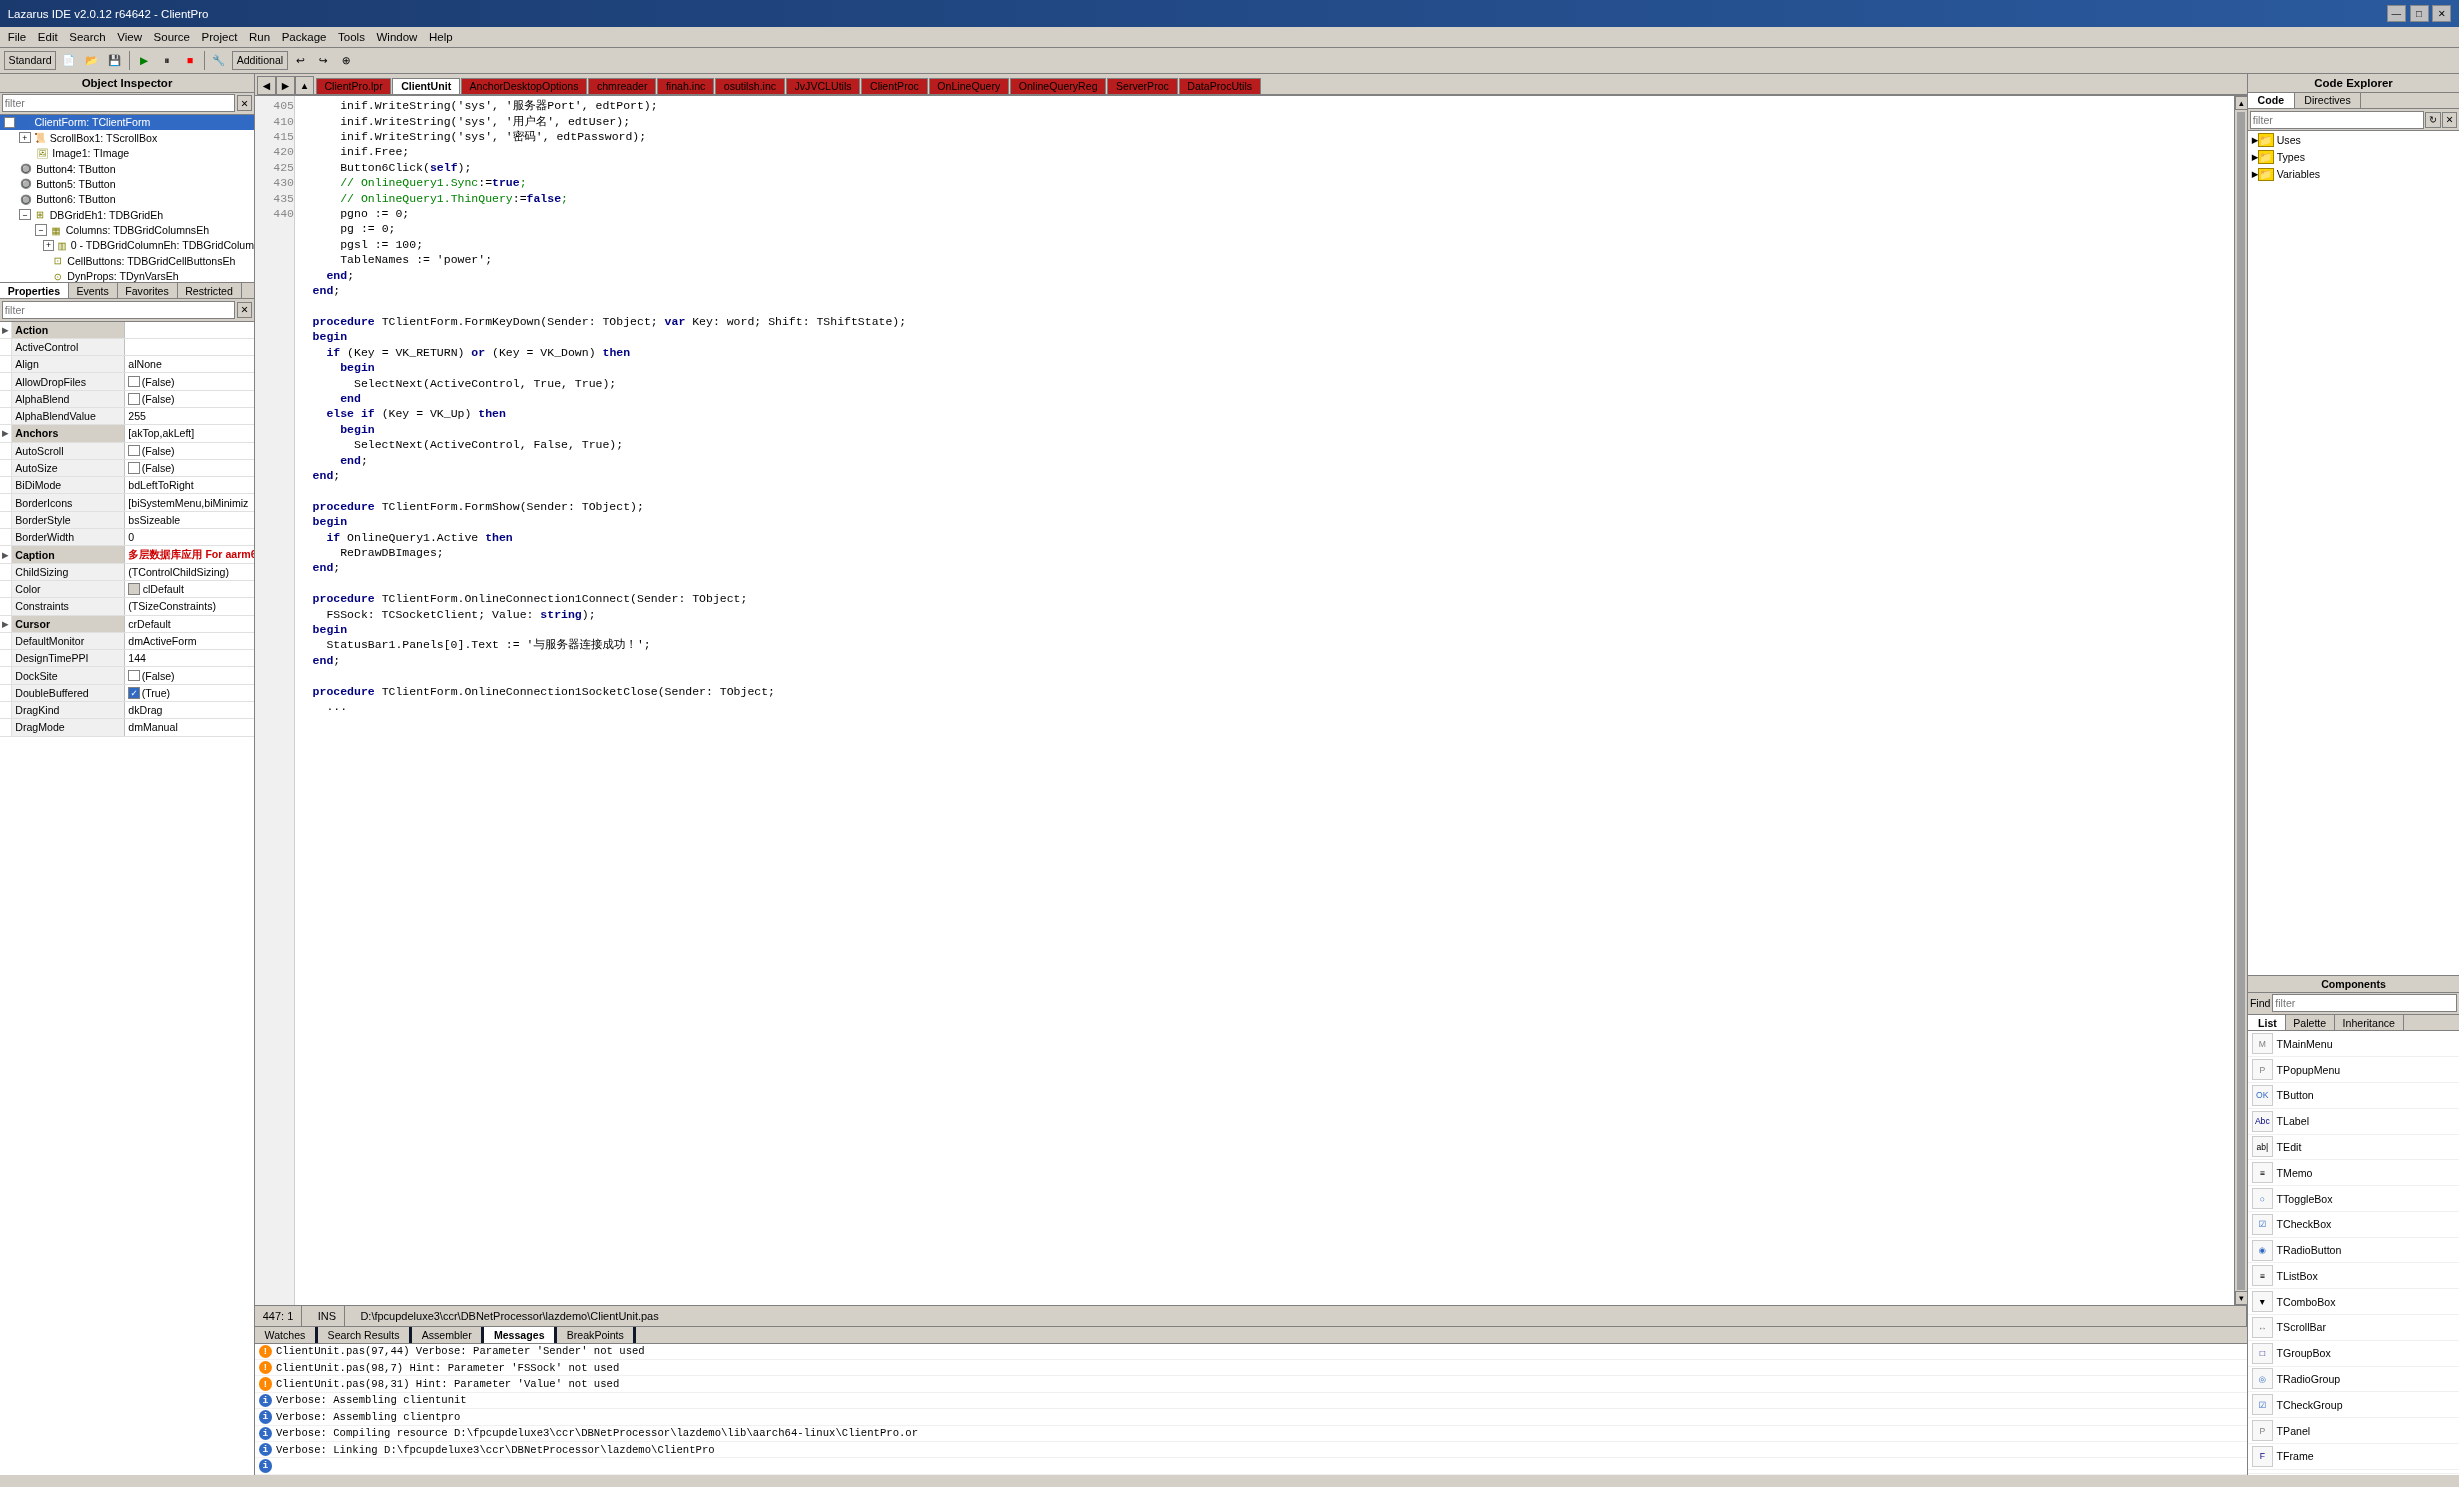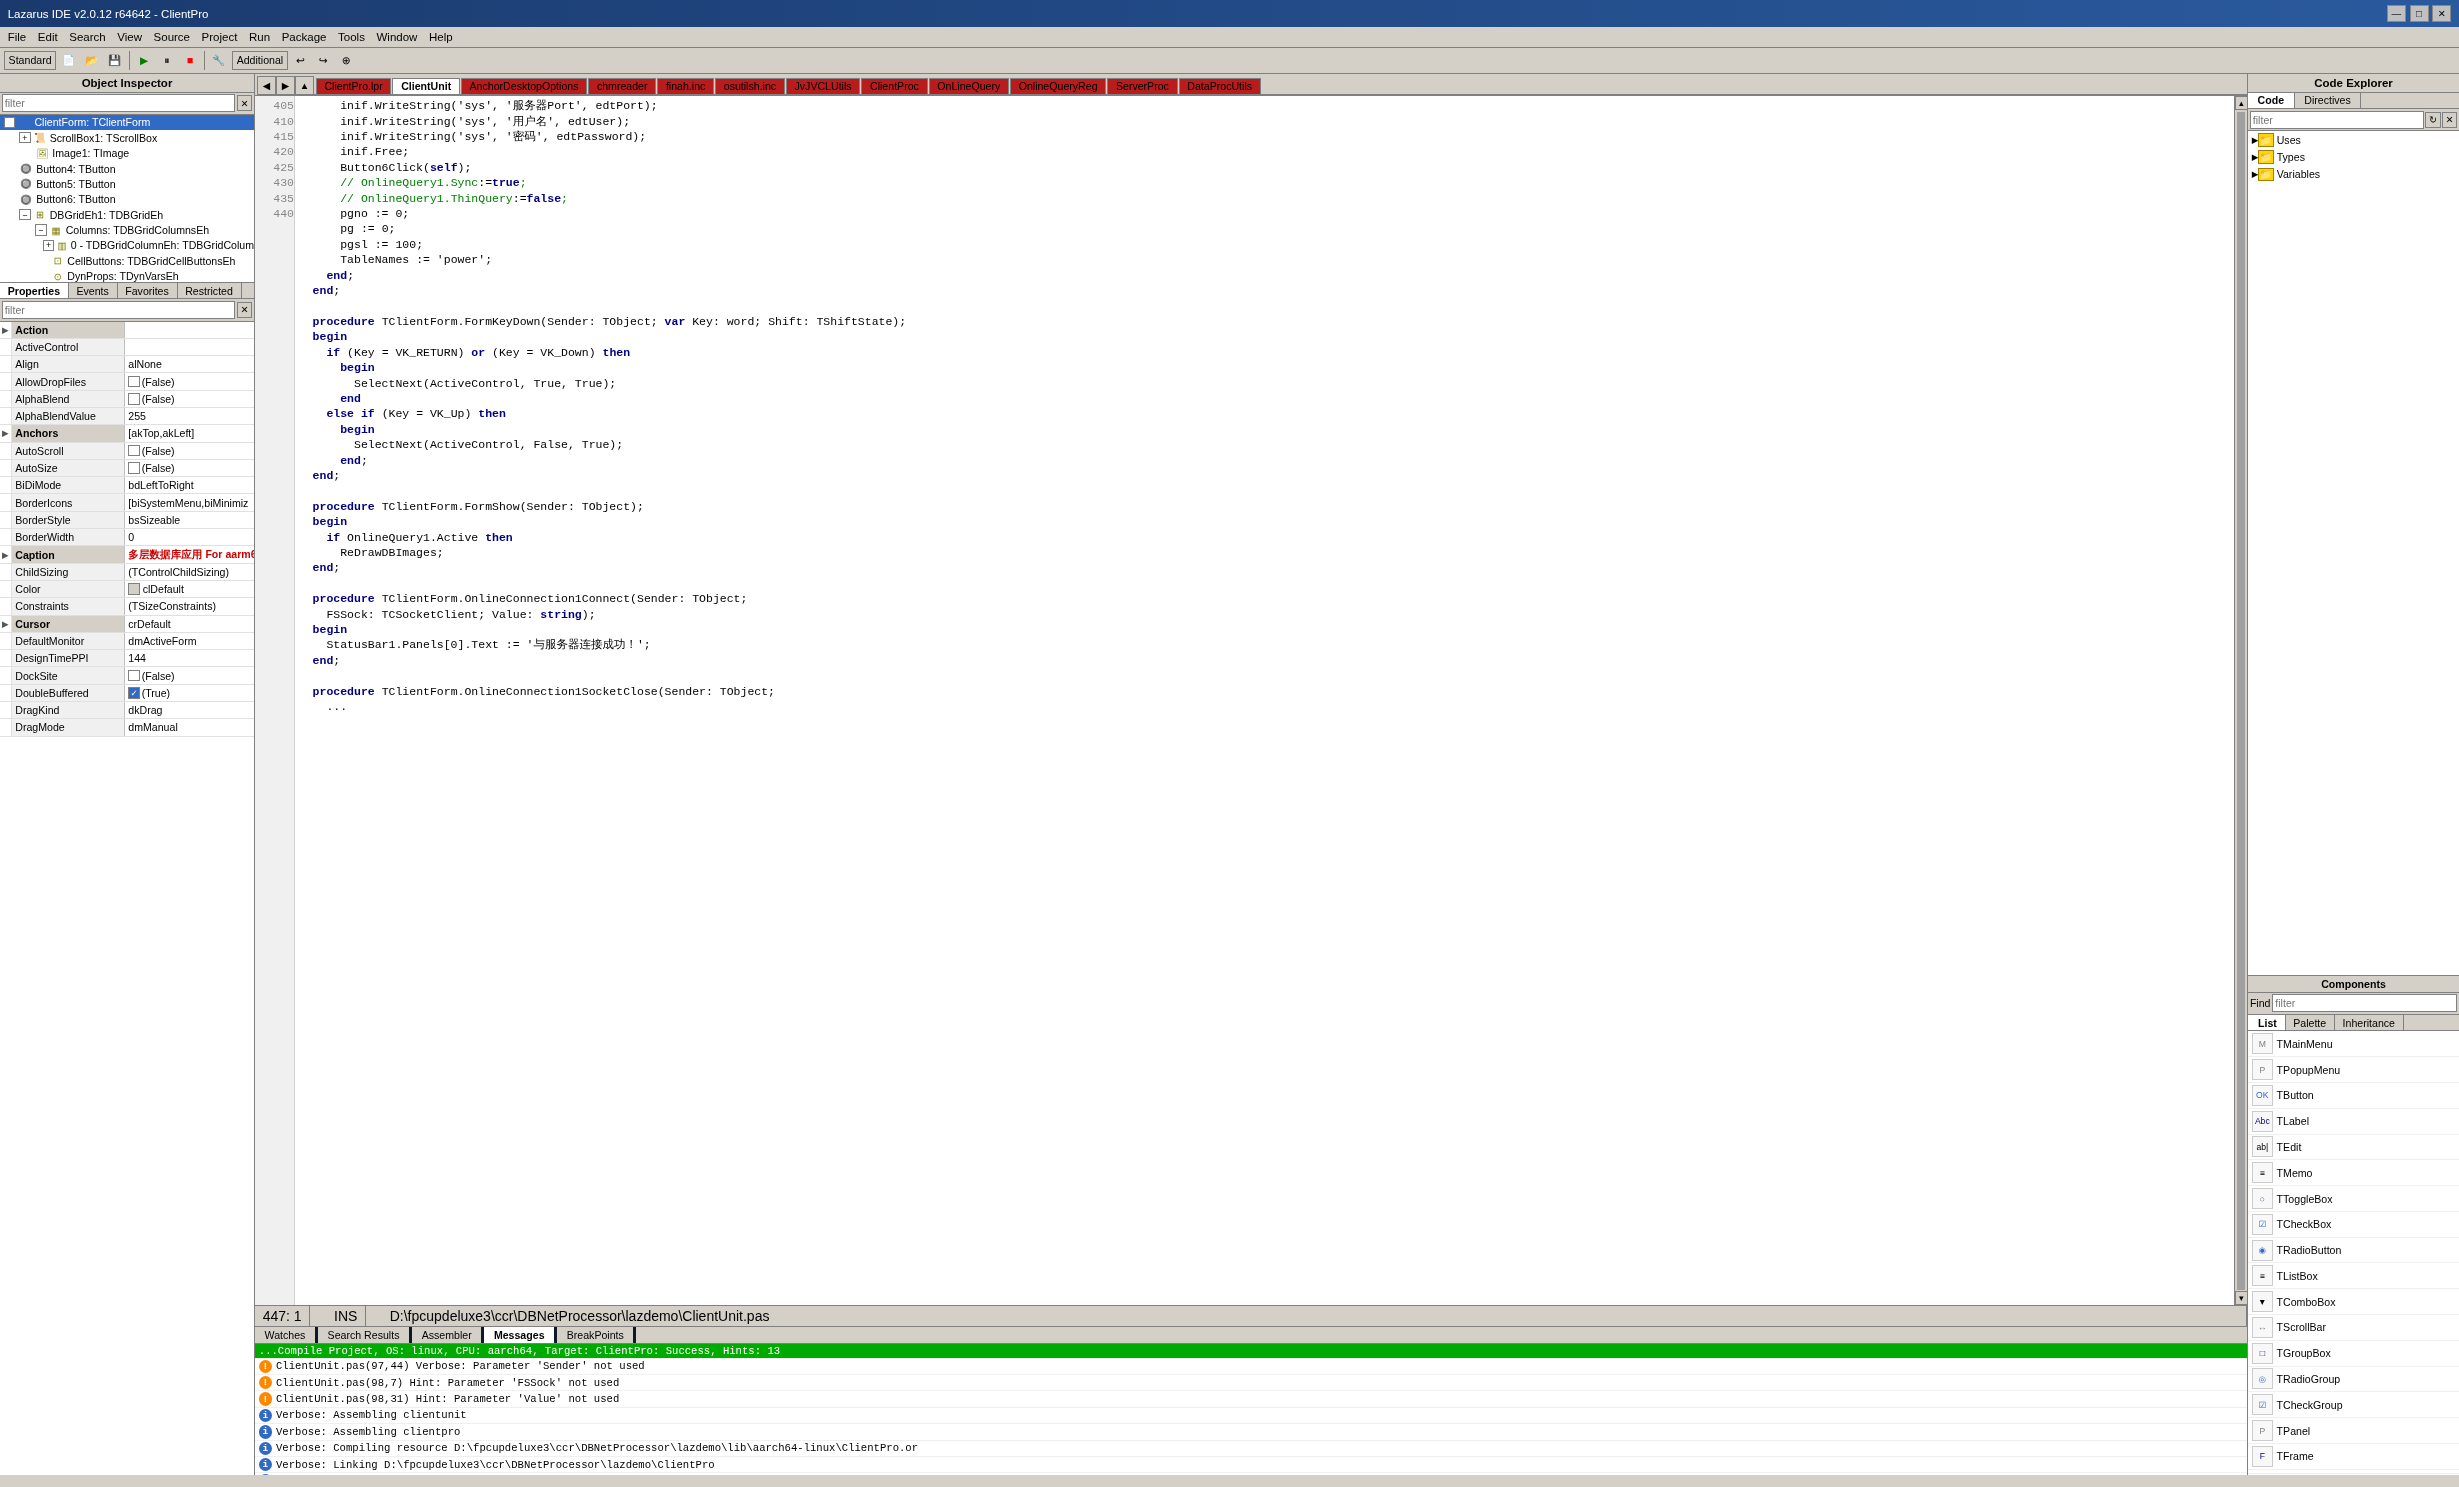--- a/index.html
+++ b/index.html
@@ -64,21 +64,21 @@
     #source-tabs { display: flex; align-items: center; border-bottom: 1px solid #808080; background: #d4d0c8; padding: 1.9px 1.9px 0; gap: 1px; overflow-x: hidden; }
     .source-tab { padding: 1.9px 7.7px; font-size: 10.6px; cursor: pointer; border: 1px solid #808080; border-bottom: none; background: #b91c1c; white-space: nowrap; }
     .source-tab.active { background: white; font-weight: bold; }
     
     
     #code-editor { flex: 1; background: white; overflow: hidden; display: flex; position: relative; }
     #line-numbers { width: 40px; background: #f0f0f0; border-right: 1px solid #d0d0d0; overflow: hidden; font-family: 'Courier New', monospace; font-size: 11.5px; padding: 1.9px 0; color: #888; text-align: right; line-height: 15.4px; }
     #code-content { flex: 1; overflow: auto; font-family: 'Courier New', monospace; font-size: 11.5px; line-height: 15.4px; padding: 1.9px 3.8px; white-space: pre; color: #000; }
     
     
-    #status-bar { height: 21px; background: #d4d0c8; border-top: 1px solid #808080; display: flex; align-items: center; gap: 16px; font-size: 14px; }
+    #status-bar { height: 21px; background: #d4d0c8; border-top: 1px solid #808080; display: flex; align-items: center; gap: 8px; font-size: 11px; }
     .status-item { padding: 1.9px 7.7px; border-right: 1px solid #808080; height: 100%; display: flex; align-items: center; }
 
     
     #bottom-panel { height: 149px; display: flex; flex-direction: column; border-top: 1.9px solid #808080; }
     #bottom-tabs { display: flex; background: #d4d0c8; border-bottom: 1px solid #808080; }
     .bottom-tab { padding: 1.9px 9.6px; font-size: 10.6px; cursor: pointer; border-right: 3px solid #0f172a; }
     .bottom-tab.active { background: white; font-weight: bold; }
     #messages-area { flex: 1; background: white; overflow-y: auto; font-size: 10.6px; font-family: 'Courier New', monospace; }
     .msg-row { display: flex; align-items: center; padding: 1px 3.8px; border-bottom: 1px solid #f0f0f0; white-space: nowrap; }
     .msg-row.success { background: #00aa00; color: white; }
@@ -495,23 +495,20 @@
 
     <div id="bottom-panel">
       <div id="bottom-tabs">
       <div class="bottom-tab">Watches</div>
           <div class="bottom-tab">Search Results</div>
           <div class="bottom-tab">Assembler</div>
           <div class="bottom-tab active">Messages</div>
           <div class="bottom-tab">BreakPoints</div>
         </div>
       <div id="messages-area">
-      <div class="msg-row success">
-            <span>...Compile Project, OS: linux, CPU: aarch64, Target: ClientPro: Success, Hints: 13</span>
-          </div>
           <div class="msg-row">
             <span class="msg-icon hint">!</span>
             <span>ClientUnit.pas(97,44) Verbose: Parameter 'Sender' not used</span>
           </div>
           <div class="msg-row">
             <span class="msg-icon hint">!</span>
             <span>ClientUnit.pas(98,7) Hint: Parameter 'FSSock' not used</span>
           </div>
           <div class="msg-row">
             <span class="msg-icon hint">!</span>

